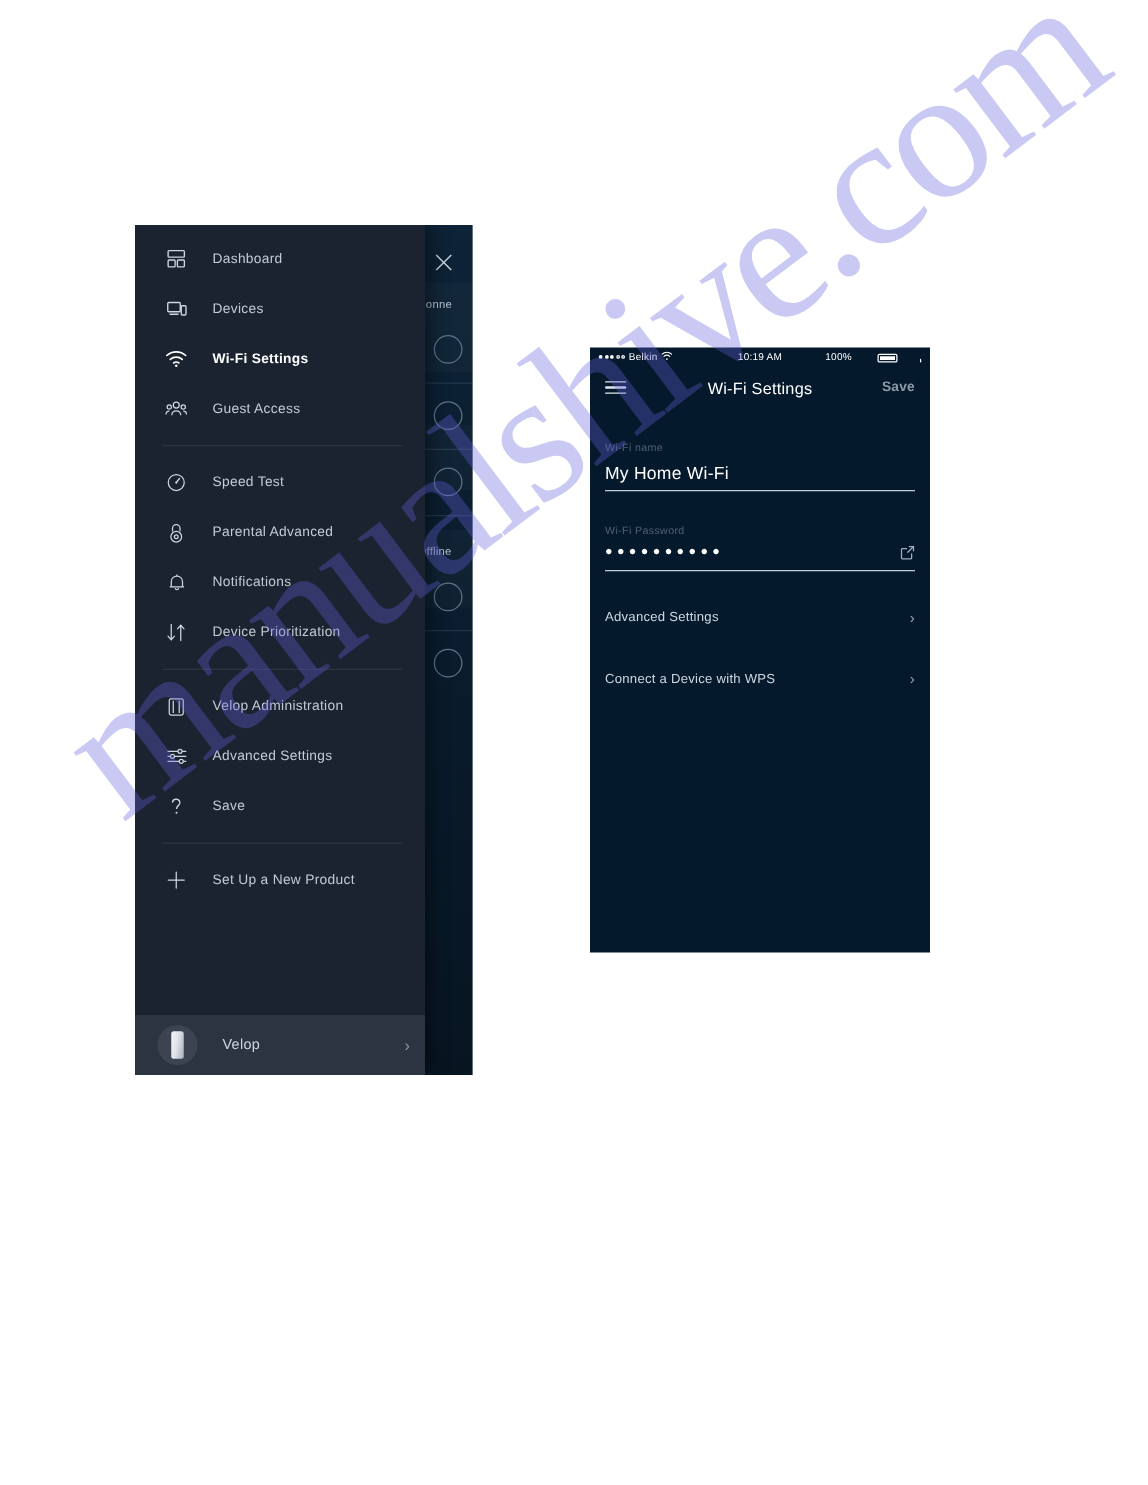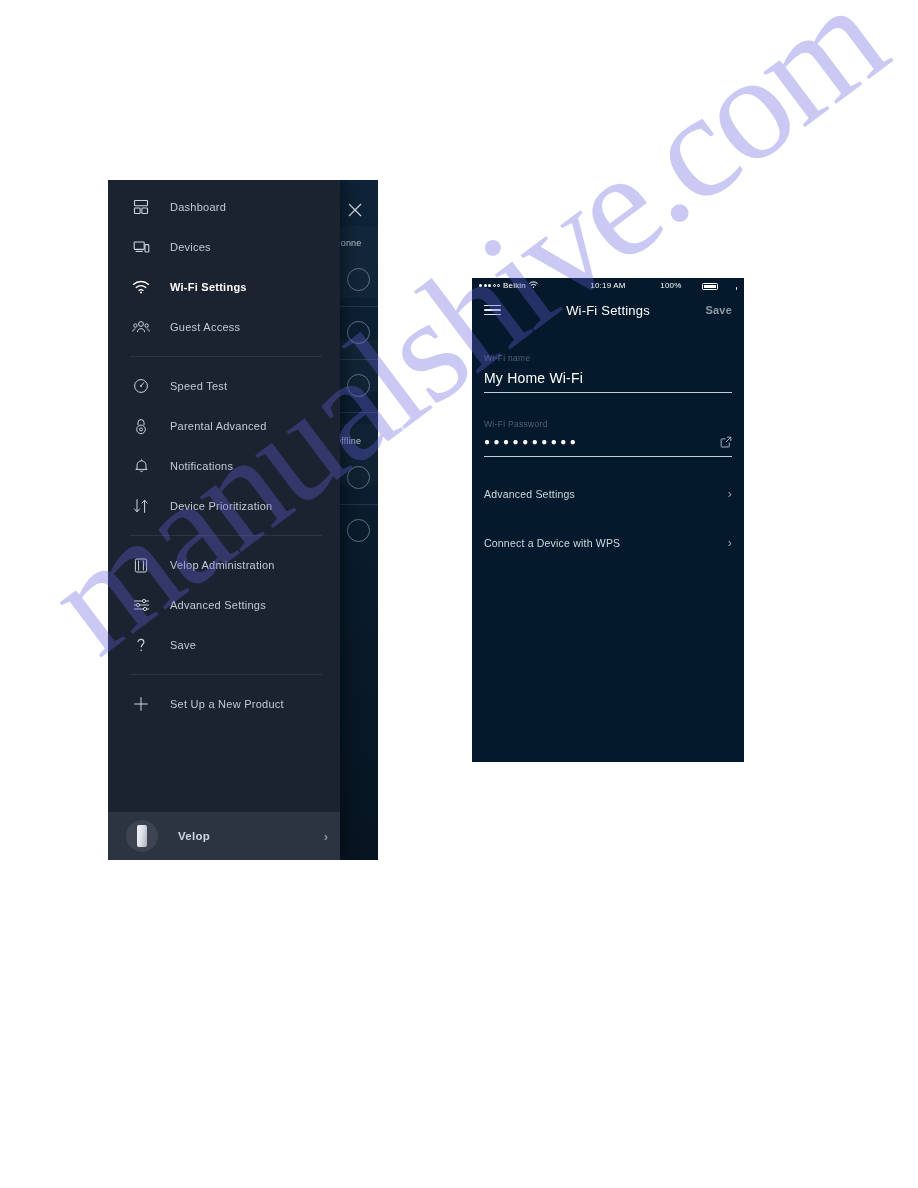--- a/index.html
+++ b/index.html
@@ -109,21 +109,20 @@
   }
   .spacer-sm { height: 7px; }
 
   
   .velop-row {
     position: absolute; left: 0; bottom: 0;
     width: 232px; height: 48px;
     background: #2c3442;
     display: flex; align-items: center;
     padding: 0 12px 0 18px;
-    font-weight: bold;
   }
   .velop-avatar {
     width: 32px; height: 32px; border-radius: 50%;
     background: #3c4452;
     display: flex; align-items: center; justify-content: center;
     flex: none;
   }
   .velop-node {
     width: 10px; height: 22px; border-radius: 2px;
     background: linear-gradient(100deg,#f2f4f7 0%,#dfe3e9 45%,#aab0ba 100%);

